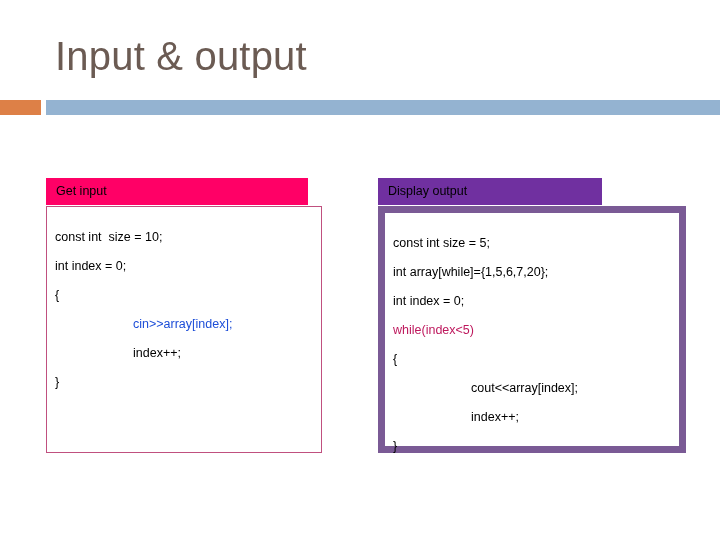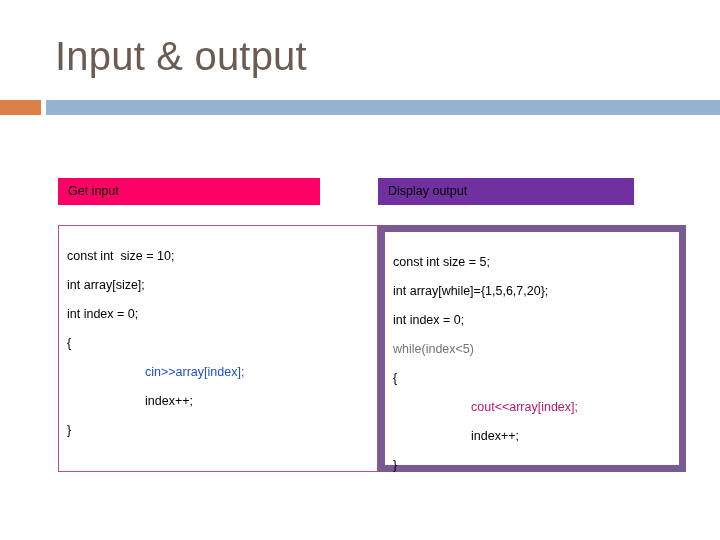--- a/index.html
+++ b/index.html
@@ -51,39 +51,39 @@
     width: 674px;
     height: 15px;
     background: #94B3D1;
   }
 
   
   .column {
     position: absolute;
     top: 178px;
   }
-  #column-input  { left: 58px;  width: 320px; }
+  #column-input  { left: 46px;  width: 276px; }
   #column-output { left: 378px; width: 308px; }
 
   .col-header {
     height: 27px;
     line-height: 27px;
     padding: 0 0 0 10px;
     box-sizing: border-box;
     font-size: 12.5px;
     color: #000000;
     font-weight: 400;
     white-space: nowrap;
     overflow: hidden;
   }
   #header-input  { background: #FF0066; width: 262px; }
-  #header-output { background: #7030A0; width: 256px; }
+  #header-output { background: #7030A0; width: 224px; }
 
   .col-body {
-    margin-top: 20px;
+    margin-top: 1px;
     height: 247px;
     box-sizing: border-box;
     background: #ffffff;
     padding: 16px 8px 8px 8px;
   }
   #body-input  { border: 1px solid #C0507F; }
   #body-output { border: 7px solid #1d4ed8; }
 
   .code-line {
     font-size: 12.5px;
@@ -102,34 +102,33 @@
 
 <div id="title-rule">
   <div id="title-rule-accent" style="background: rgb(221, 128, 71);"></div>
   <div id="title-rule-bar" style="background: rgb(148, 179, 209);"></div>
 </div>
 
 <div class="column" id="column-input">
   <div class="col-header" id="header-input" style="background: rgb(255, 0, 102);">Get input</div>
   <div class="col-body" id="body-input" style="border-color: rgb(192, 80, 127);">
       <div class="code-line" style="color: rgb(0, 0, 0);">const int  size = 10;</div>
-      <div class="code-line" style="color: rgb(0, 0, 0);">int array[size];</div>
       <div class="code-line" style="color: rgb(0, 0, 0);">int index = 0;</div>
       <div class="code-line" style="color: rgb(0, 0, 0);">{</div>
       <div class="code-line indent" style="color: #1d4ed8;">cin&gt;&gt;array[index];</div>
       <div class="code-line indent" style="color: rgb(0, 0, 0);">index++;</div>
       <div class="code-line" style="color: rgb(0, 0, 0);">}</div>
     </div>
 </div>
 
 <div class="column" id="column-output">
   <div class="col-header" id="header-output" style="background: rgb(112, 48, 160);">Display output</div>
   <div class="col-body" id="body-output" style="border-color: rgb(122, 90, 149);">
       <div class="code-line" style="color: rgb(0, 0, 0);">const int size = 5;</div>
       <div class="code-line" style="color: rgb(0, 0, 0);">int array[while]={1,5,6,7,20};</div>
       <div class="code-line" style="color: rgb(0, 0, 0);">int index = 0;</div>
-      <div class="code-line" style="color: #737373;">while(index&lt;5)</div>
+      <div class="code-line" style="color: #be185d;">while(index&lt;5)</div>
       <div class="code-line" style="color: rgb(0, 0, 0);">{</div>
-      <div class="code-line indent" style="color: #be185d;">cout&lt;&lt;array[index];</div>
+      <div class="code-line indent" style="color: #000000;">cout&lt;&lt;array[index];</div>
       <div class="code-line indent" style="color: rgb(0, 0, 0);">index++;</div>
       <div class="code-line" style="color: rgb(0, 0, 0);">}</div>
     </div>
 </div>
 
 </body></html>

